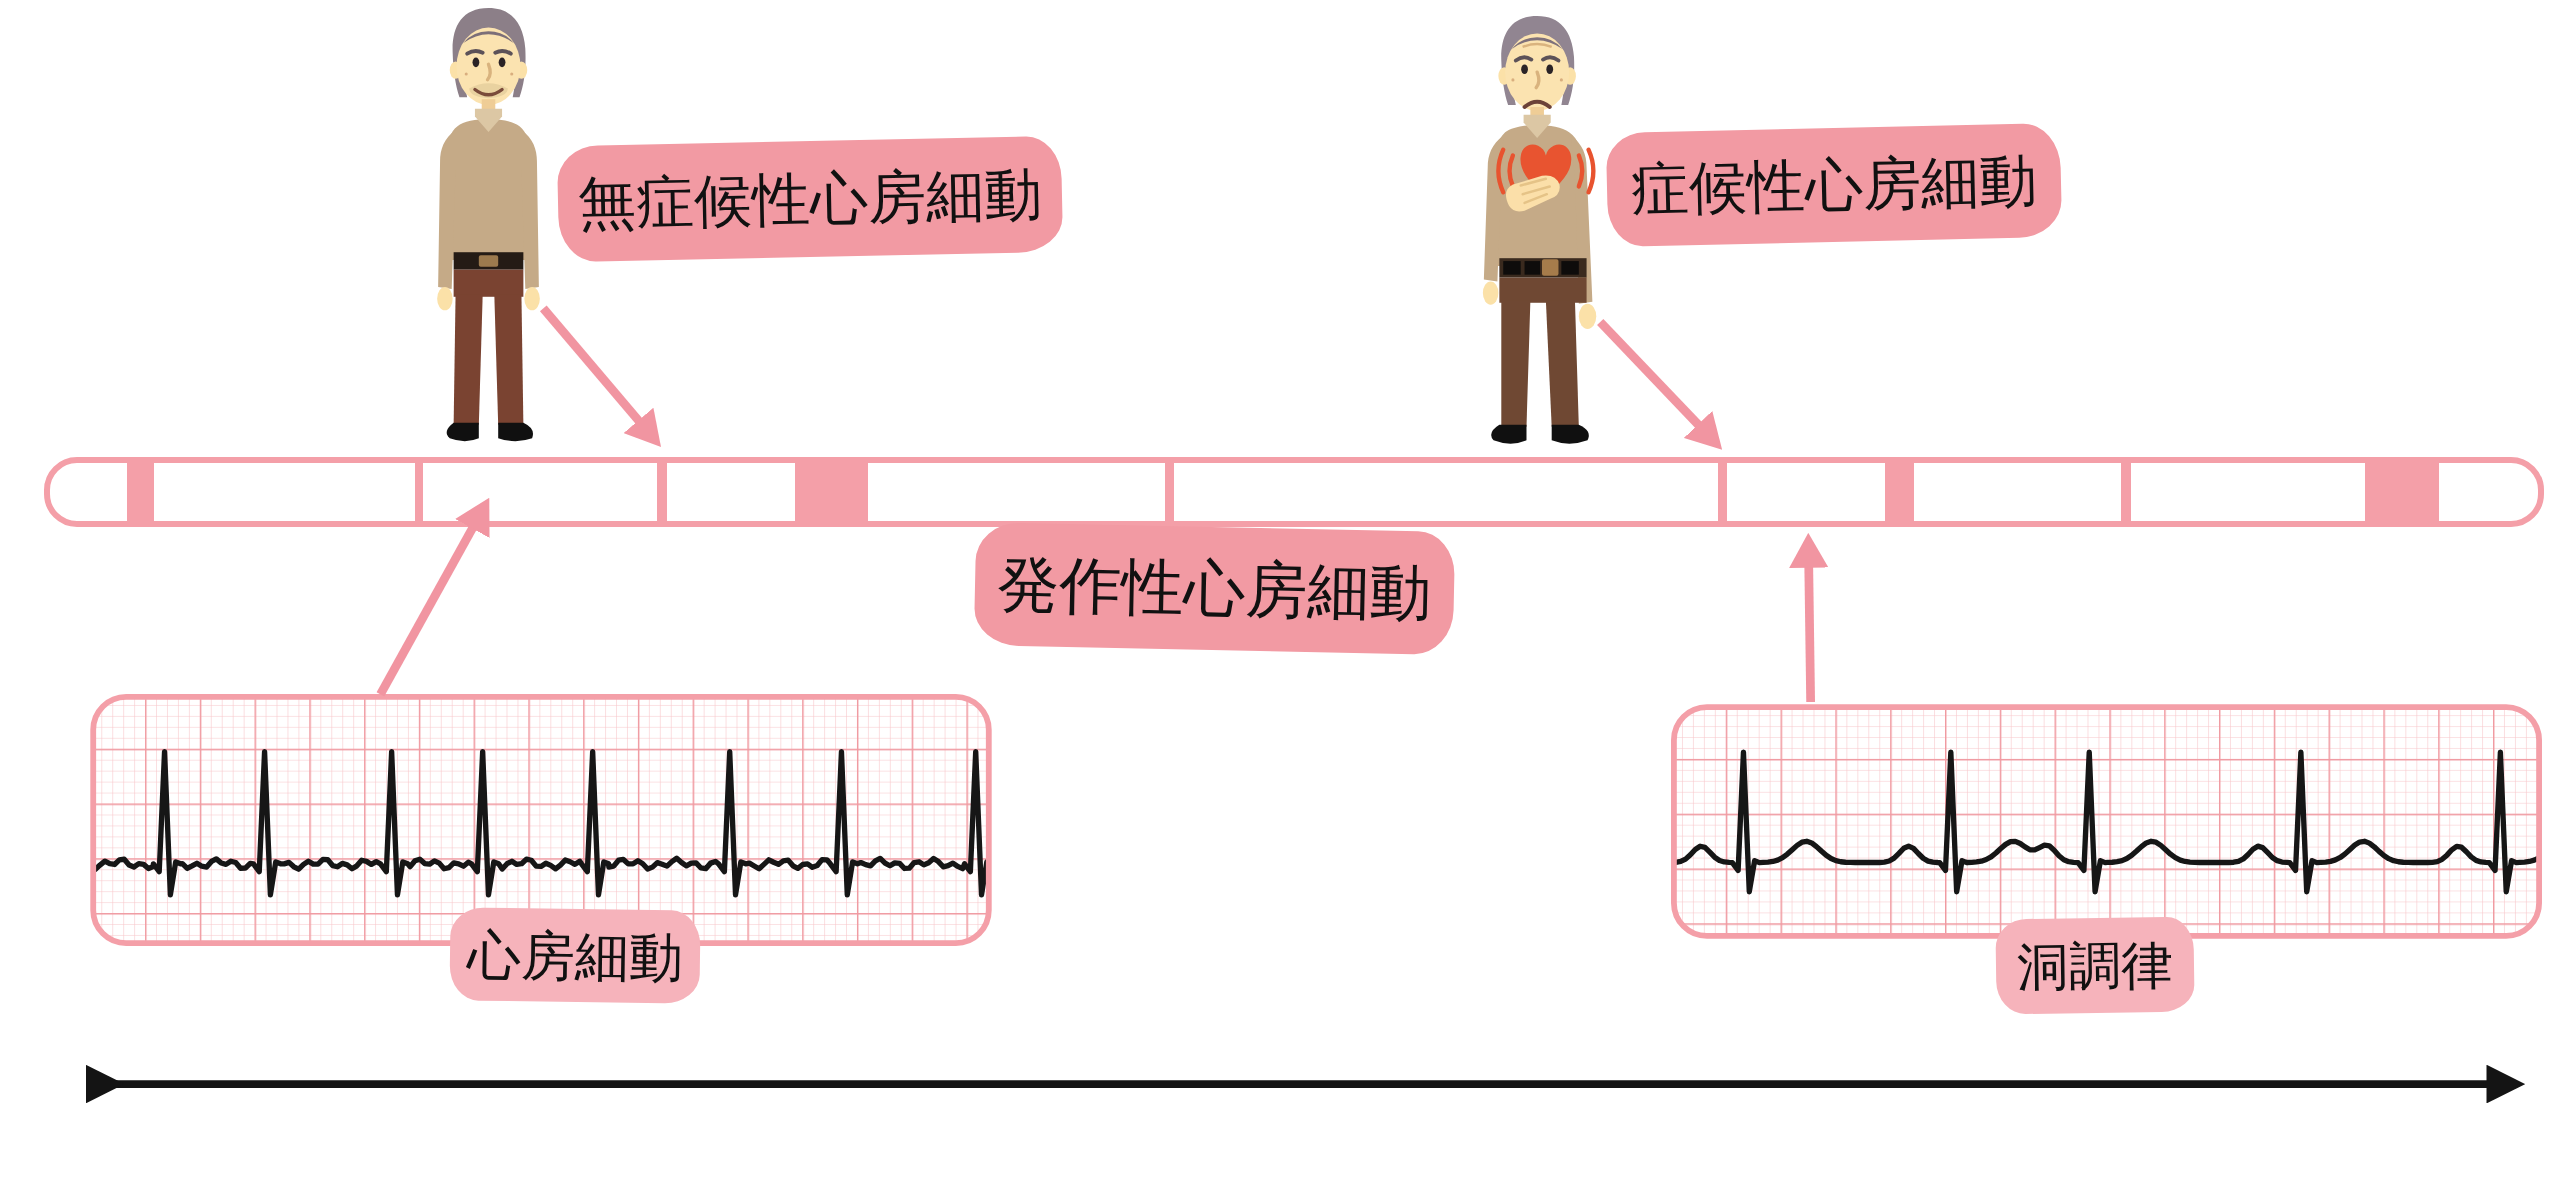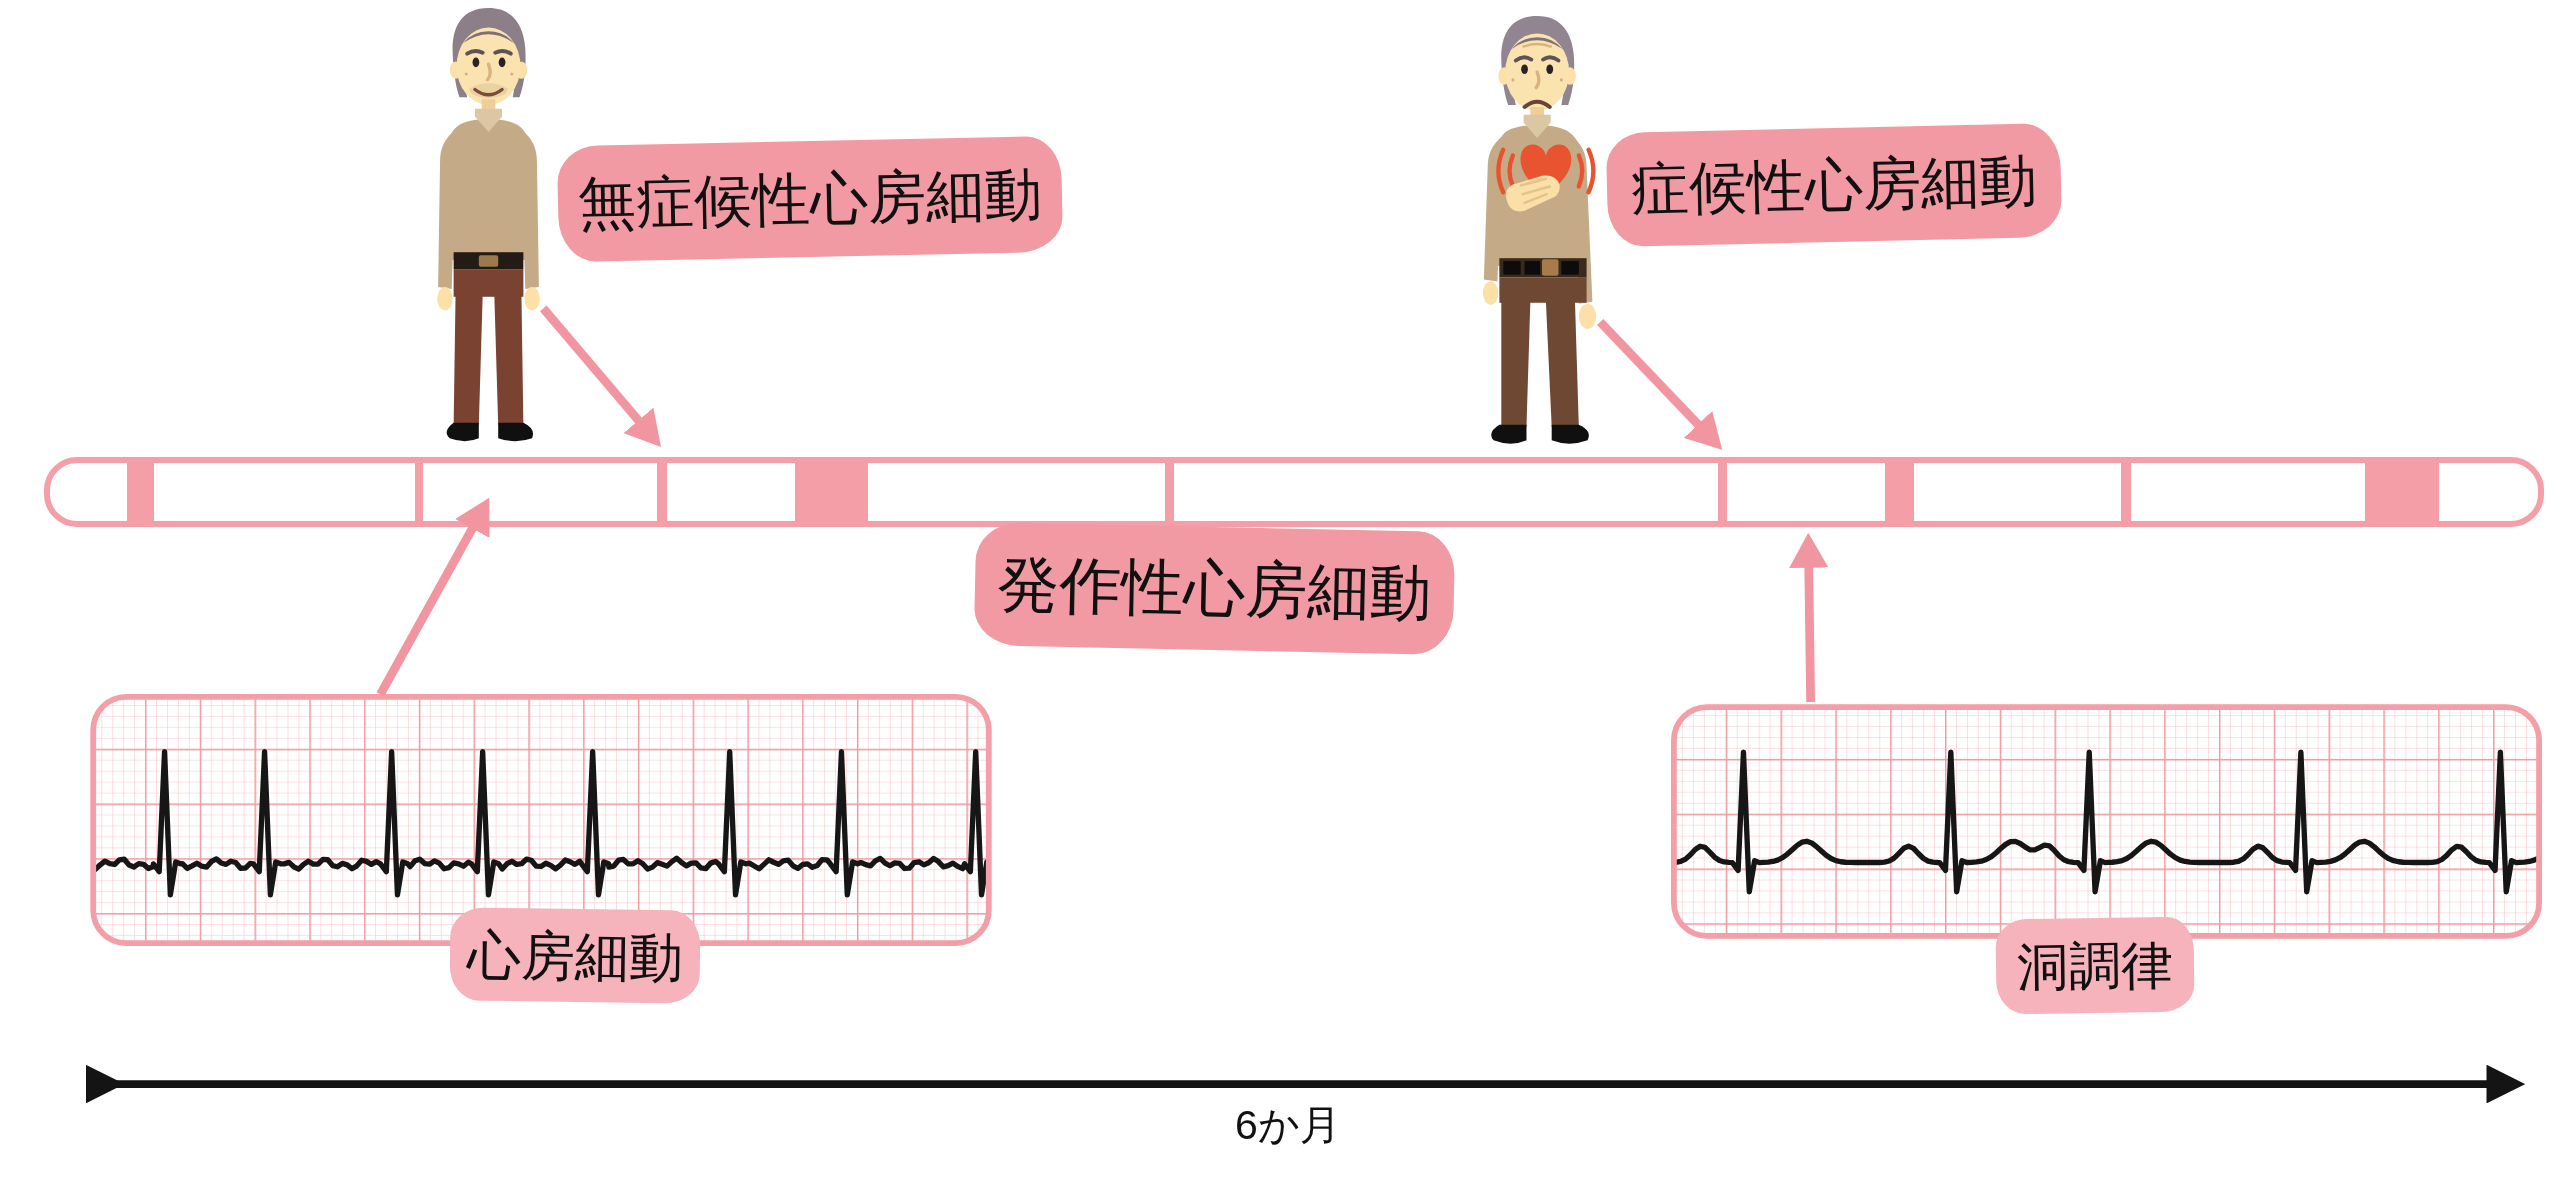--- a/index.html
+++ b/index.html
@@ -230,18 +230,15 @@
   <div class="plabel light" style="left:450px;top:909px;width:250px;height:93px;font-size:54px;
               border-radius:33px 29px 35px 29px / 29px 35px 29px 35px;transform:rotate(0.8deg);">
     <span>心房細動</span>
   </div>
 
   <div class="plabel light" style="left:1996px;top:918px;width:198px;height:95px;font-size:52px;
               border-radius:31px 27px 33px 29px / 29px 33px 27px 33px;transform:rotate(-0.8deg);">
     <span>洞調律</span>
   </div>
 
-  <div class="duration-text">
-    <span>6か月</span>
-  </div>
 
 </div>
 
 
 </body></html>

